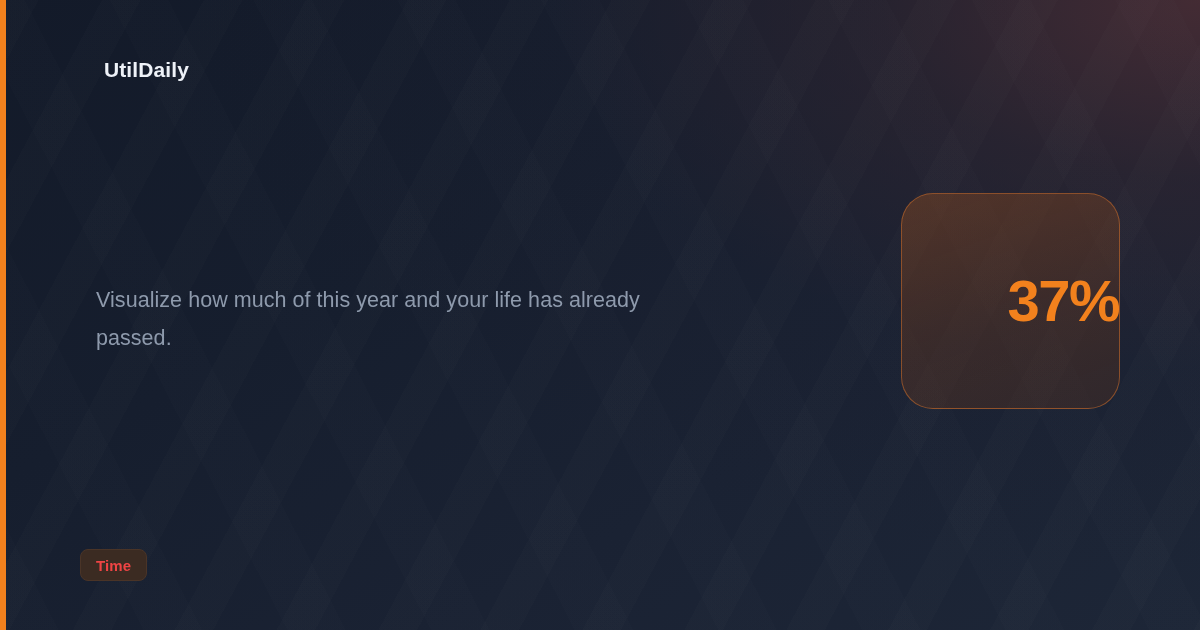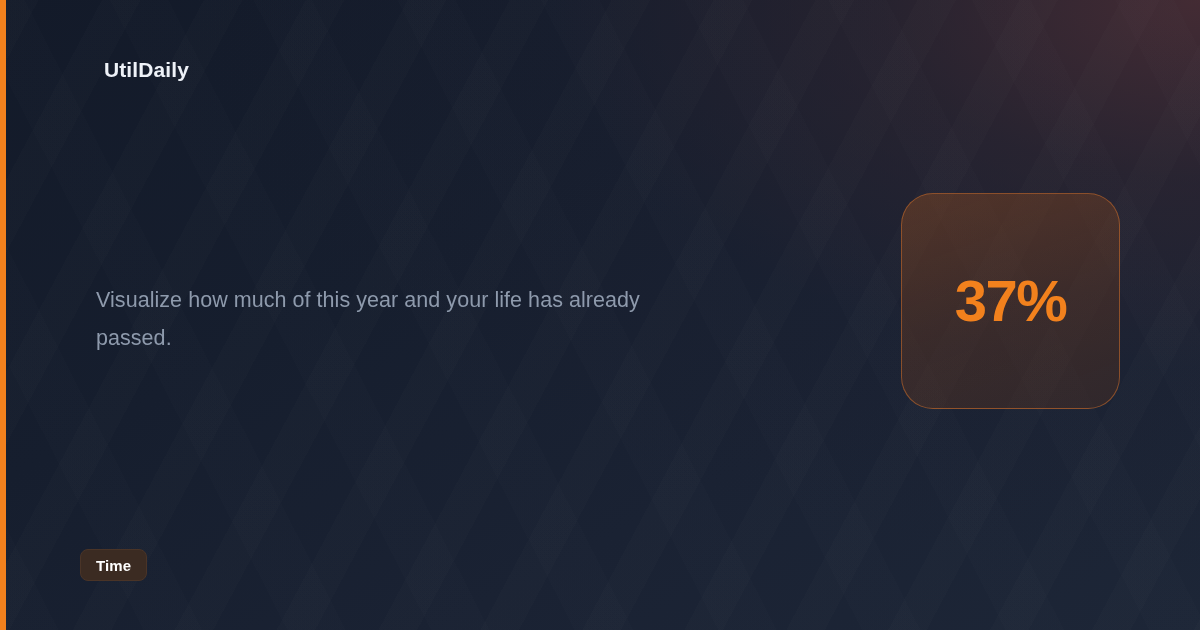--- a/index.html
+++ b/index.html
@@ -101,21 +101,21 @@
 
   .tag-chip {
     display:inline-flex;
     align-items:center;
     justify-content:center;
     height:32px;
     padding:0 15px;
     border-radius:8px;
     background:#3b2b22;
     border:1px solid #4a3427;
-    color:#ffffff;
+    color:#ef4444;
     font-size:15px;
     font-weight:bold;
     letter-spacing:0.1px;
   }
 
   #footer-note {
     position:absolute;
     right:60px;
     top:589px;
     font-size:17px;
@@ -127,21 +127,21 @@
     position:absolute;
     left:901px;
     top:193px;
     width:219px;
     height:216px;
     border-radius:32px;
     background:linear-gradient(160deg, rgba(128,70,34,0.50) 0%, rgba(96,55,34,0.44) 55%, rgba(80,48,33,0.40) 100%);
     border:1.5px solid rgba(190,104,44,0.62);
     display:flex;
     align-items:center;
-    justify-content:center;
+    justify-content:flex-end;
   }
 
   #stat-value {
     font-size:58px;
     font-weight:bold;
     letter-spacing:-1.5px;
     color:#f2811d;
     line-height:1;
   }
 </style>

